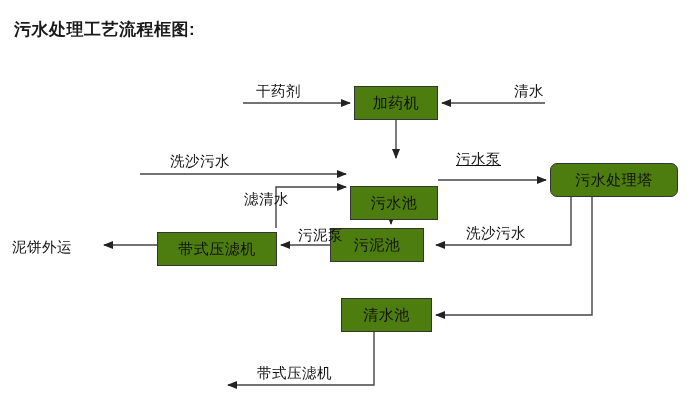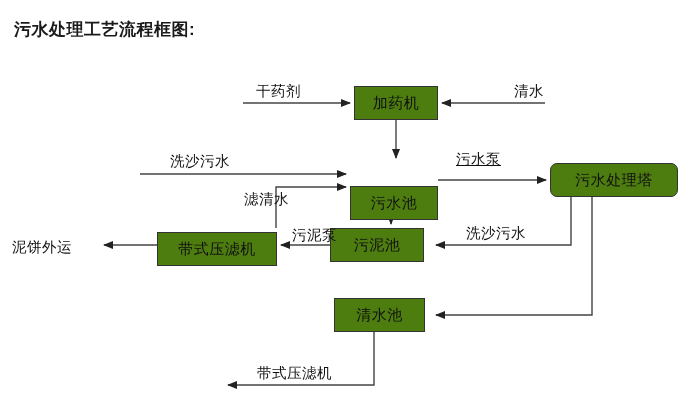--- a/index.html
+++ b/index.html
@@ -126,35 +126,35 @@
   </div>
 
   <div class="node-box" style="left:157px; top:232px; width:120px; height:34px;">
     <span>带式压滤机</span>
   </div>
 
   <div class="node-box" style="left:330px; top:228px; width:94px; height:34px;">
     <span>污泥池</span>
   </div>
 
-  <div class="node-box" style="left:334px; top:298px; width:91px; height:34px;">
+  <div class="node-box" style="left:341px; top:298px; width:91px; height:34px;">
     <span>清水池</span>
   </div>
 
   <div class="edge-label" style="left:256px; top:82px;text-align:right;">干药剂</div>
 
   <div class="edge-label" style="left:475px; top:82px;margin-left:39px;">清水</div>
 
   <div class="edge-label" style="left:170px; top:152px;">洗沙污水</div>
 
   <div class="edge-label" style="left:244px; top:190px;">滤清水</div>
 
   <div class="edge-label" style="left:456px; top:150px;text-decoration:underline;">污水泵</div>
 
-  <div class="edge-label" style="left:292px; top:226px;">污泥泵</div>
+  <div class="edge-label" style="left:298px; top:226px;">污泥泵</div>
 
   <div class="edge-label" style="left:466px; top:224px;">洗沙污水</div>
 
   <div class="edge-label" style="left:257px; top:364px;">带式压滤机</div>
 
   <div class="terminal-label" style="left:12px; top:238px;font-family:Liberation Mono, monospace;">泥饼外运</div>
 
 </div>
 
 </body></html>

